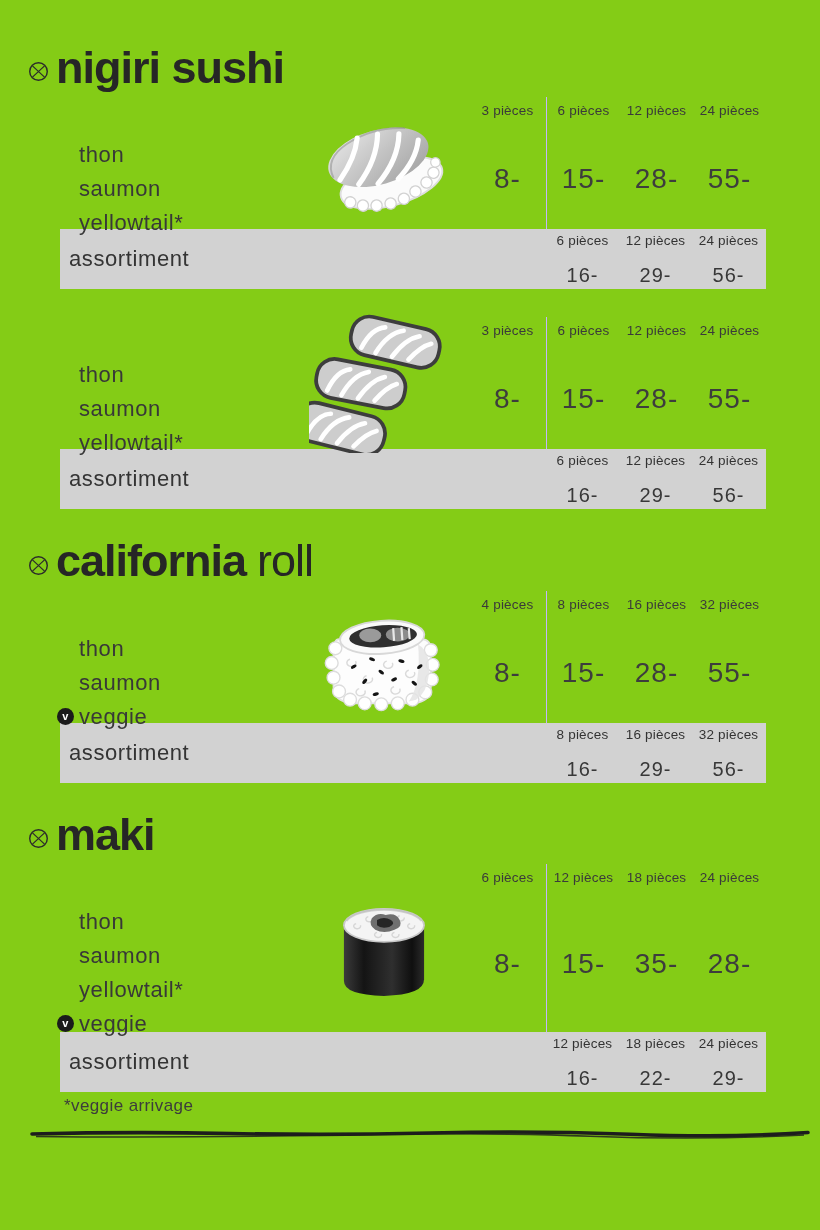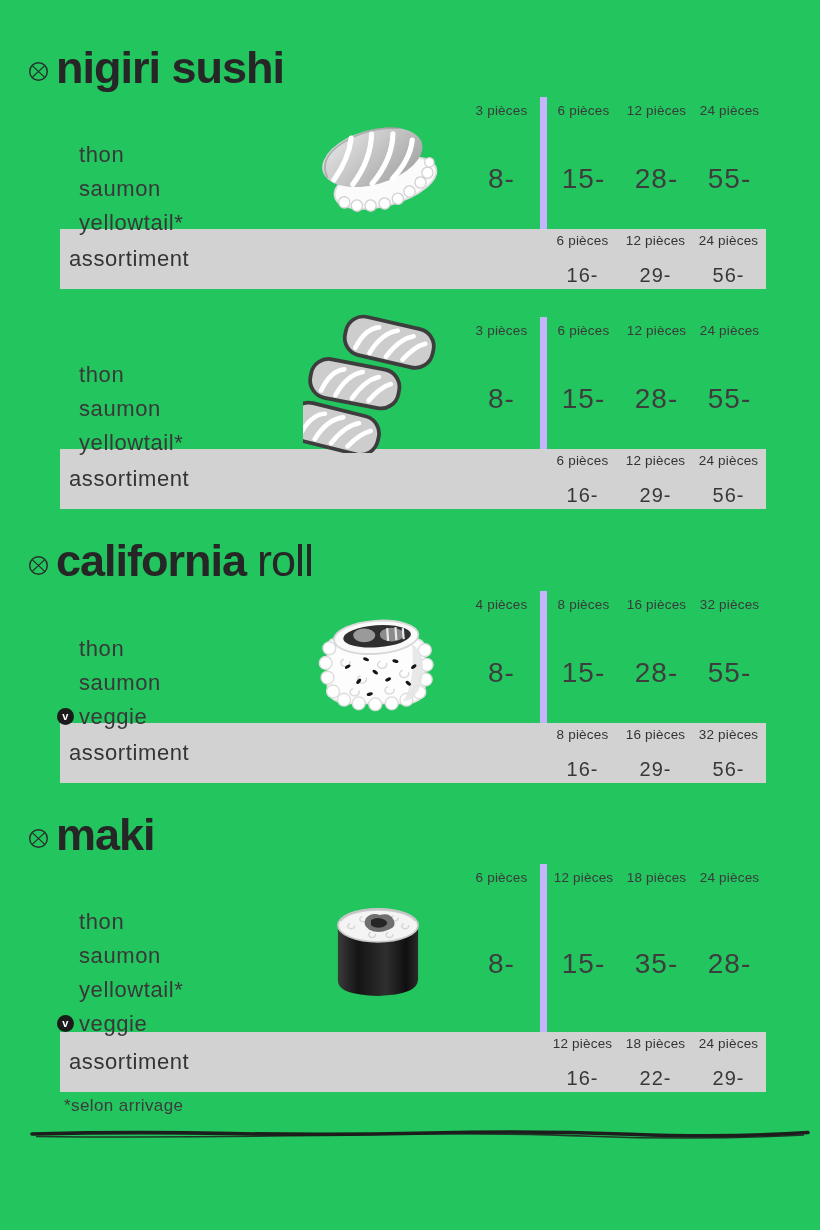--- a/index.html
+++ b/index.html
@@ -1,18 +1,18 @@
 <!DOCTYPE html>
 <html><head>
 <meta charset="utf-8">
 <style>
   html,body{margin:0;padding:0;background:#ffffff;}
   .page{
     width:820px;height:1230px;box-sizing:border-box;position:relative;
-    padding:44px 54px 0 60px;background:#22c55e;overflow:hidden;
+    padding:44px 54px 0 60px;background:#84cc16;overflow:hidden;
     font-family:"Liberation Sans","DejaVu Sans",sans-serif;color:#2e2e2e;
   }
   
   .menu-section{margin-bottom:28px;}
   .section-heading{display:flex;align-items:flex-end;margin-left:-32px;margin-bottom:6px;}
   .x-icon{flex:0 0 auto;margin:0 7px 9px 0;line-height:0;}
   .title{margin:0;font-size:45px;line-height:1.05;font-weight:700;letter-spacing:-1px;color:#262626;}
   .t-light{font-weight:400;}
   .t-light:not(:empty){margin-left:11px;}
   
@@ -20,21 +20,21 @@
   .section-body.tall{height:168px;}
   .items{list-style:none;margin:13px;padding:28px 0 0 6px;flex:1 1 auto;}
   .item{position:relative;font-size:22px;line-height:34px;letter-spacing:.6px;color:#383838;}
   .veg-icon{position:absolute;left:-22px;top:8px;width:17px;height:17px;border-radius:50%;
     background:#1b1b1b;color:#fff;display:flex;align-items:center;justify-content:center;
     font-size:11px;font-weight:700;line-height:1;}
   .illus{flex:0 0 170px;display:flex;align-items:center;justify-content:center;}
   
   .price-table{flex:0 0 296px;display:flex;}
   .pcol{width:73px;display:flex;flex-direction:column;}
-  .pcol.first{width:77px;border-right:7px solid #c4b5fd;}
+  .pcol.first{width:77px;border-right:1px solid #c4b5fd;}
   .phead{height:26px;padding-top:6px;font-size:13.5px;letter-spacing:.2px;color:#3a3a3a;
     text-align:center;white-space:nowrap;}
   .pval{flex:1;display:flex;align-items:center;justify-content:center;
     font-size:28px;letter-spacing:1px;color:#3d3d3d;}
   
   .assort-band{height:60px;background:#d2d2d2;display:flex;align-items:stretch;}
   .assort-label{flex:1;align-self:center;font-size:22px;letter-spacing:.6px;color:#343434;padding-left:9px;}
   .assort-cols{display:flex;padding-right:1px;}
   .acol{width:73px;display:flex;flex-direction:column;justify-content:space-between;padding:4px 0 2px;}
   .ahead{font-size:13.5px;letter-spacing:.2px;color:#333;text-align:center;white-space:nowrap;}
@@ -375,21 +375,21 @@
           <div class="aval">22-</div>
         </div>
         <div class="acol">
           <div class="ahead">24 pièces</div>
           <div class="aval">29-</div>
         </div>
       </div>
     </div>
   </section>
 
-  <div class="footnote">*selon arrivage</div>
+  <div class="footnote">*veggie arrivage</div>
 
   <div class="brush-line">
     <svg viewBox="0 0 780 12" width="780" height="12" preserveAspectRatio="none">
       <path d="M2,6 Q100,3.5 200,5.5 T400,5 T600,6.2 T778,4.5" stroke="#1d1d1d" stroke-width="3.6" fill="none" stroke-linecap="round"></path>
       <path d="M6,8.5 Q150,10 300,7 T560,8.2 T774,7" stroke="#1d1d1d" stroke-width="1.6" fill="none" opacity=".85"></path>
     </svg>
   </div>
 
 </div>
 

